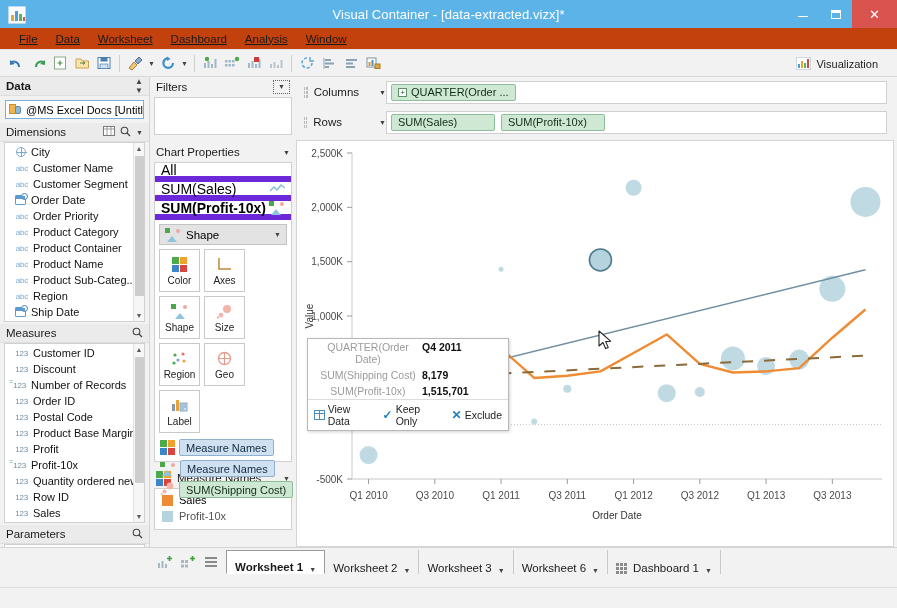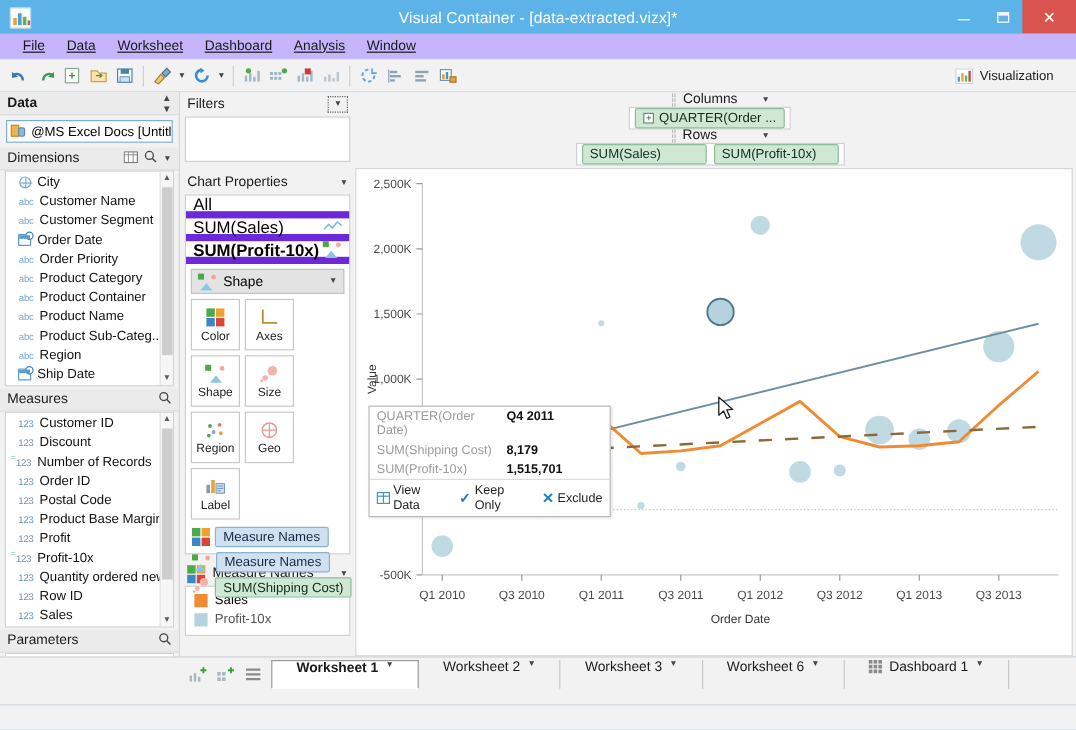--- a/index.html
+++ b/index.html
@@ -52,21 +52,21 @@
     color: #ffffff; font-size: 13px; line-height: 1;
   }
   .winbtn.close { background: #d9534f; width: 45px; }
   .winbtn .bar { width: 10px; height: 1px; background: #fff; display:block; margin-top:5px;}
   .winbtn .sq { width: 10px; height: 9px; border: 1px solid #fff; display:block; }
   .winbtn .sq i { display:block; height:2px; background:#fff; }
 
   
   .menubar {
     position: absolute; left: 0; top: 28px; width: 897px; height: 22px;
-    background: #c4b5fd; border-bottom: 1px solid #e4e4e4;
+    background: #c2410c; border-bottom: 1px solid #e4e4e4;
     display: flex; align-items: center; padding-left: 10px;
   }
   .menu-item {
     padding: 2px 9px; font-size: 11.5px; color: #1a1a1a;
   }
   .menu-item u { text-decoration: underline; }
 
   
   .toolbar {
     position: absolute; left: 0; top: 50px; width: 897px; height: 27px;
@@ -201,21 +201,21 @@
   .pill.green { background:#cfe8d4; border:1px solid #8dbd99; color:#0f2e18;}
 
   .legend-card { margin-top: 6px; }
   .legend-row { display:flex; align-items:center; gap:6px; padding: 2px 7px; font-size: 11px;}
   .legend-sw { width: 11px; height: 11px; display:block;}
 
   
   .shelves {
     position: absolute; left: 296px; top: 0; right: 0; height: 63px; background: #f2f2f2;
   }
-  .shelf { height: 30px; display: flex; align-items: center; flex-direction: column; }
+  .shelf { height: 30px; display: flex; align-items: center; }
   .shelf-label {
     width: 90px; display: flex; align-items: center; gap: 6px; padding-left: 8px;
     font-size: 11.5px; color: #1a1a1a;
   }
   .grip { width:9px; height:11px; display:grid; grid-template-columns:1fr 1fr; gap:1px;}
   .grip i { background:#b9b9b9; display:block;}
   .shelf-well {
     flex: 1; height: 23px; margin-right: 10px; background: #ffffff; border: 1px solid #d0d0d0;
     display: flex; align-items: center; gap: 6px; padding: 0 4px;
   }
@@ -231,21 +231,21 @@
   }
   .chart-svg { display:block; }
 
   
   .tooltip {
     position: absolute; left: 307px; top: 261px; width: 202px;
     background: #ffffff; border: 1px solid #b8b8b8;
     box-shadow: 1px 1px 3px rgba(0,0,0,.18);
     font-size: 10.5px; z-index: 40;
   }
-  .tt-row { display:flex; padding: 2px 6px; align-items: baseline; }
+  .tt-row { display:flex; padding: 2px 6px; align-items: baseline; text-align: center; }
   .tt-key { color: #9b9b9b; width: 108px; flex: 0 0 auto; }
   .tt-val { color: #111; font-weight: bold; }
   .tt-actions {
     border-top: 1px solid #dcdcdc; display:flex; align-items:center; gap: 9px;
     padding: 3px 6px; font-size: 10.5px;
   }
   .tt-act { display:flex; align-items:center; gap:3px; color:#222; }
   .tt-tbl { width:11px;height:10px;border:1px solid #4a8fc0; background:#fff; position:relative;}
   .tt-tbl::after{content:'';position:absolute;left:0;top:2px;width:100%;height:1px;background:#4a8fc0;}
   .tt-tbl::before{content:'';position:absolute;left:4px;top:0;width:1px;height:100%;background:#4a8fc0;}
@@ -256,21 +256,21 @@
 
   
   .bottombar {
     position: absolute; left: 0; top: 547px; width: 897px; height: 40px;
     background: #f2f2f2; border-top: 1px solid #d5d5d5;
   }
   .bt-icons { position:absolute; left: 155px; top: 5px; display: flex; gap: 4px; align-items:center;}
   .bt-ic { width: 19px; height: 17px; display:flex; align-items:center; justify-content:center;}
   .tabstrip { position: absolute; left: 226px; top: 2px; display: flex; align-items: flex-start; }
   .wtab {
-    height: 24px; display:flex; align-items:flex-start; gap: 6px; padding: 0 20px;
+    height: 24px; display:flex; align-items:flex-end; gap: 6px; padding: 0 8px;
     font-size: 11.5px; color: #1a1a1a; border-right: 1px solid #c8c8c8;
   }
   .wtab.active { background: #ffffff; border: 1px solid #9a9a9a; border-bottom: 1px solid #fff; font-weight: bold;}
   .grid-ic { width:11px; height:11px; display:grid; grid-template-columns:repeat(3,1fr); grid-template-rows:repeat(3,1fr); gap:1px;}
   .grid-ic i { background:#8a8a8a; display:block;}
 
   .statusbar {
     position: absolute; left: 0; top: 587px; width: 897px; height: 21px; background: #f2f2f2;
     border-top: 1px solid #dcdcdc;
   }

